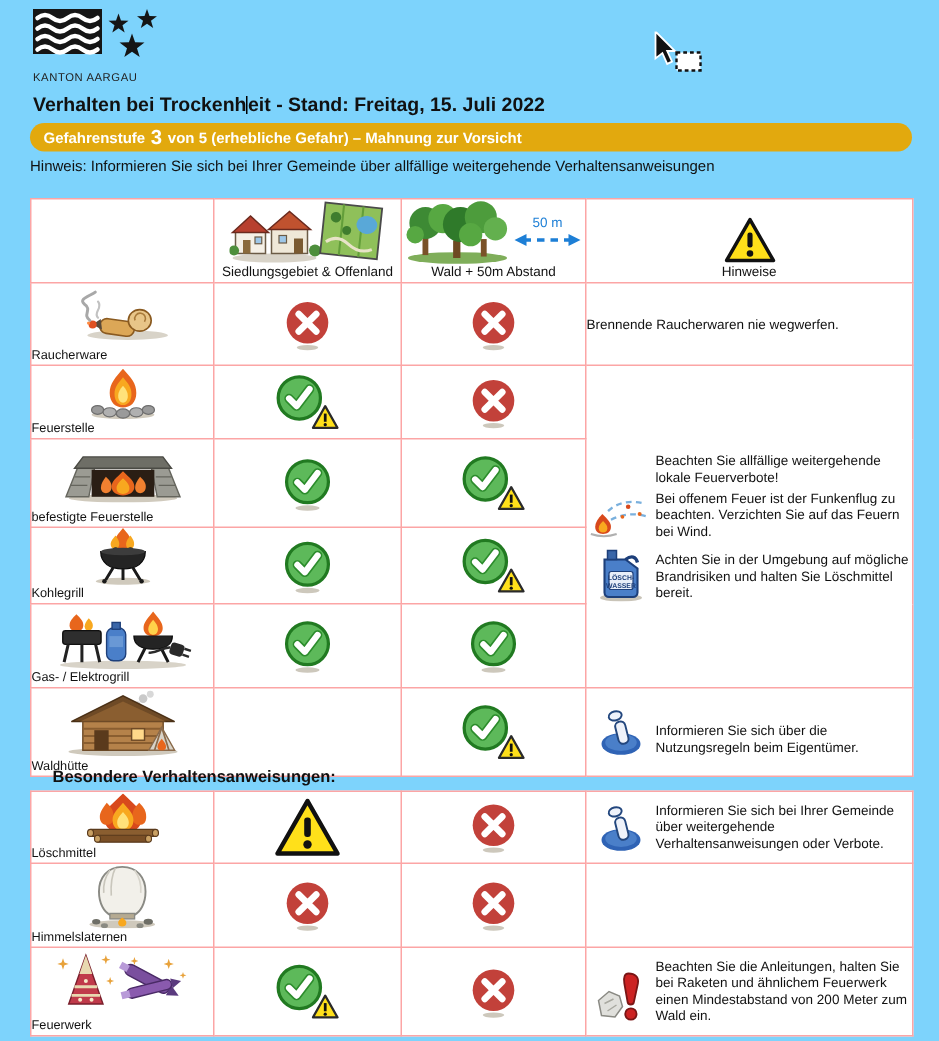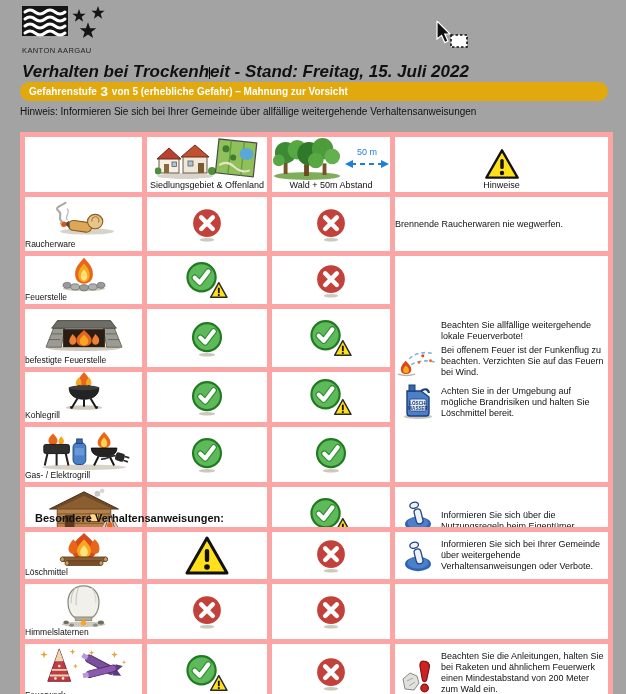--- a/index.html
+++ b/index.html
@@ -1,36 +1,36 @@
 <!DOCTYPE html>
 <html><head>
 <meta charset="utf-8">
 <style>
   html,body{margin:0;padding:0;background:#fff;}
-  .page{position:relative;width:626px;height:694px;background:#a3a3a3;overflow:hidden;
+  .page{position:relative;width:626px;height:694px;background:#7dd3fc;overflow:hidden;
         font-family:"Liberation Sans","DejaVu Sans",sans-serif;color:#111;}
   
   .logo{position:absolute;left:22px;top:6px;}
   .logo-text{font-size:7.5px;letter-spacing:.4px;color:#222;margin-top:2px;}
   
   .cursor{position:absolute;left:431px;top:21px;}
   
-  .title{position:absolute;left:22px;top:62px;font-size:17px;font-weight:bold;white-space:nowrap;font-style:italic;}
+  .title{position:absolute;left:22px;top:62px;font-size:13px;font-weight:bold;white-space:nowrap;}
   .caret{display:inline-block;width:1px;height:12px;background:#000;vertical-align:-2px;}
   
   .banner{position:absolute;left:20px;top:82px;width:588px;height:19px;border-radius:10px;
           background:#e2a90e;color:#fff;font-weight:bold;font-size:10px;line-height:19px;
           padding-left:9px;box-sizing:border-box;white-space:nowrap;}
   .banner .lvl{font-size:13.5px;vertical-align:-1px;margin:0 1px;}
   .hint{position:absolute;left:20px;top:106px;font-size:10px;white-space:nowrap;}
   
   .tbl{position:absolute;left:20px;border-collapse:collapse;table-layout:fixed;width:588px;background:#fff;}
   .tbl.main{top:132px;}
   .tbl.special{top:527px;}
-  .tbl td,.tbl th{border:5px solid #fca5a5;padding:0;vertical-align:middle;overflow:hidden;}
+  .tbl td,.tbl th{border:1px solid #fca5a5;padding:0;vertical-align:middle;overflow:hidden;}
   .tbl.main thead tr{height:55px;}
   th.hdr{vertical-align:bottom;text-align:center;font-weight:normal;}
   .hdr-icon{display:flex;justify-content:center;align-items:flex-end;}
   .hdr-label{font-size:9px;line-height:11px;padding-bottom:1px;white-space:nowrap;}
   .hdr-forest-wrap{display:flex;align-items:center;justify-content:center;gap:2px;}
   .dist{display:flex;flex-direction:column;align-items:center;}
   .dist-label{color:#1d7fd6;font-size:9px;line-height:10px;margin-bottom:1px;}
   .act-wrap{height:100%;display:flex;flex-direction:column;}
   .act-icon{flex:1;display:flex;align-items:center;justify-content:center;overflow:hidden;}
   .act-label{font-size:8.5px;line-height:11px;text-align:left;padding-bottom:1px;white-space:nowrap;}

